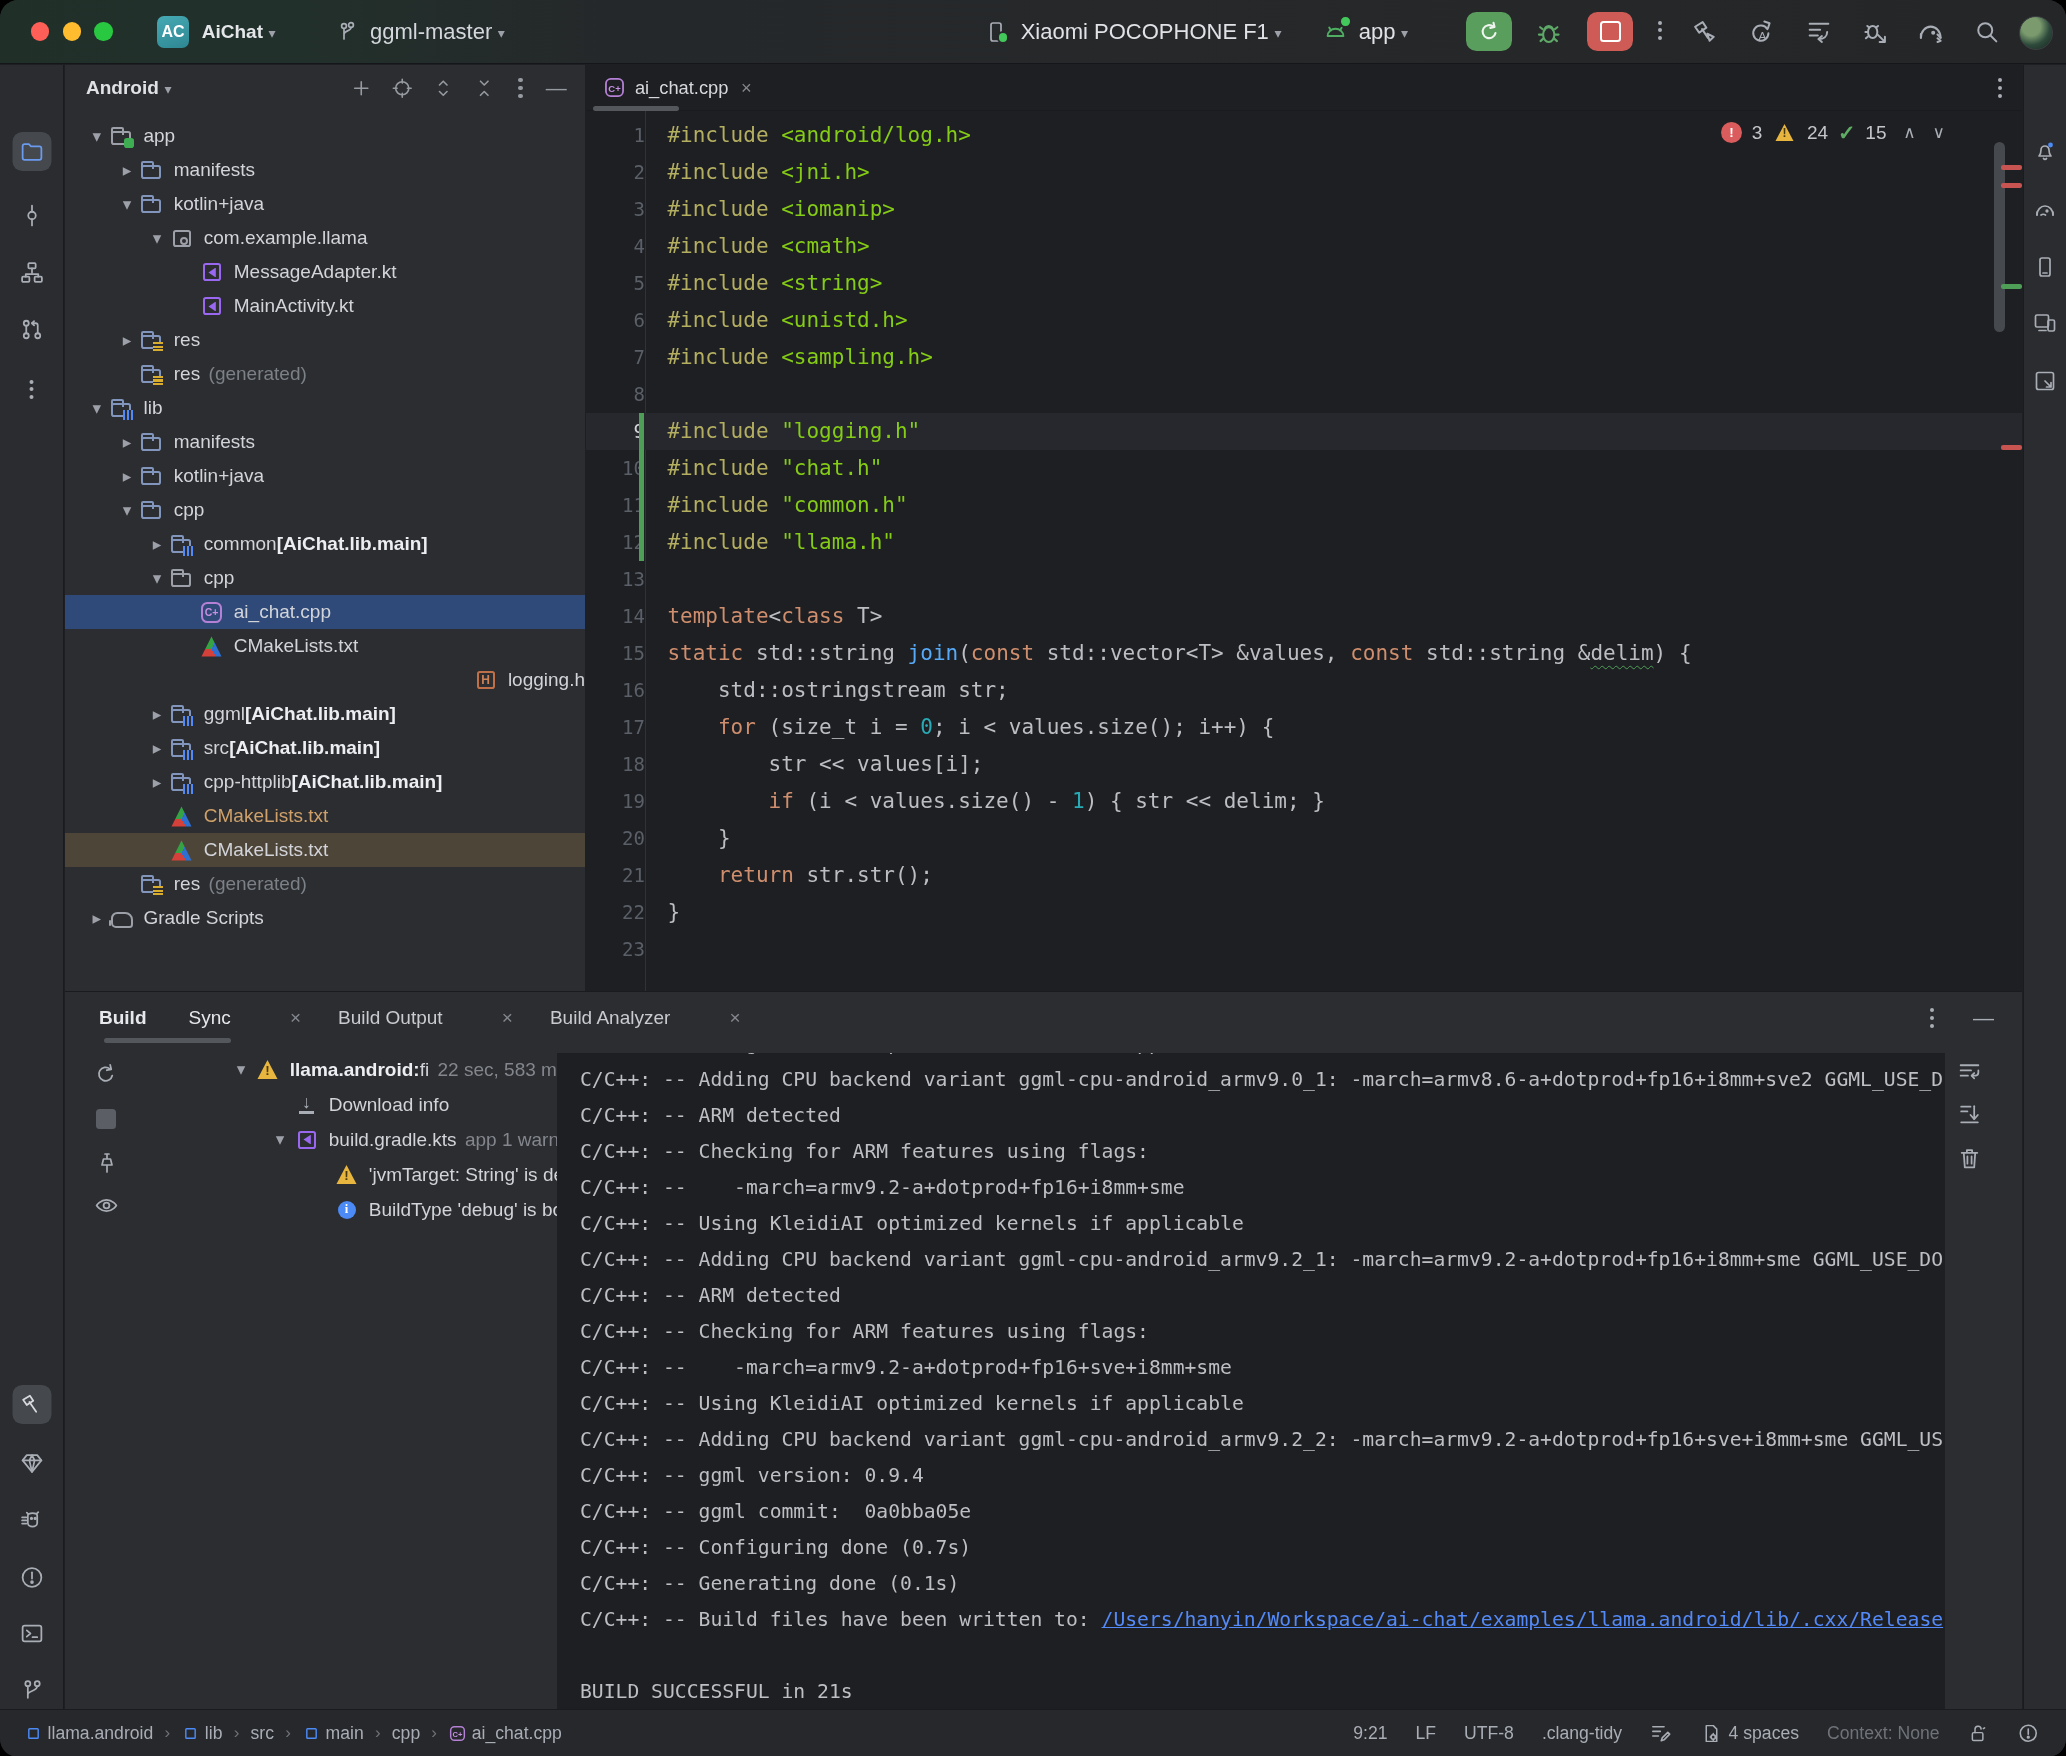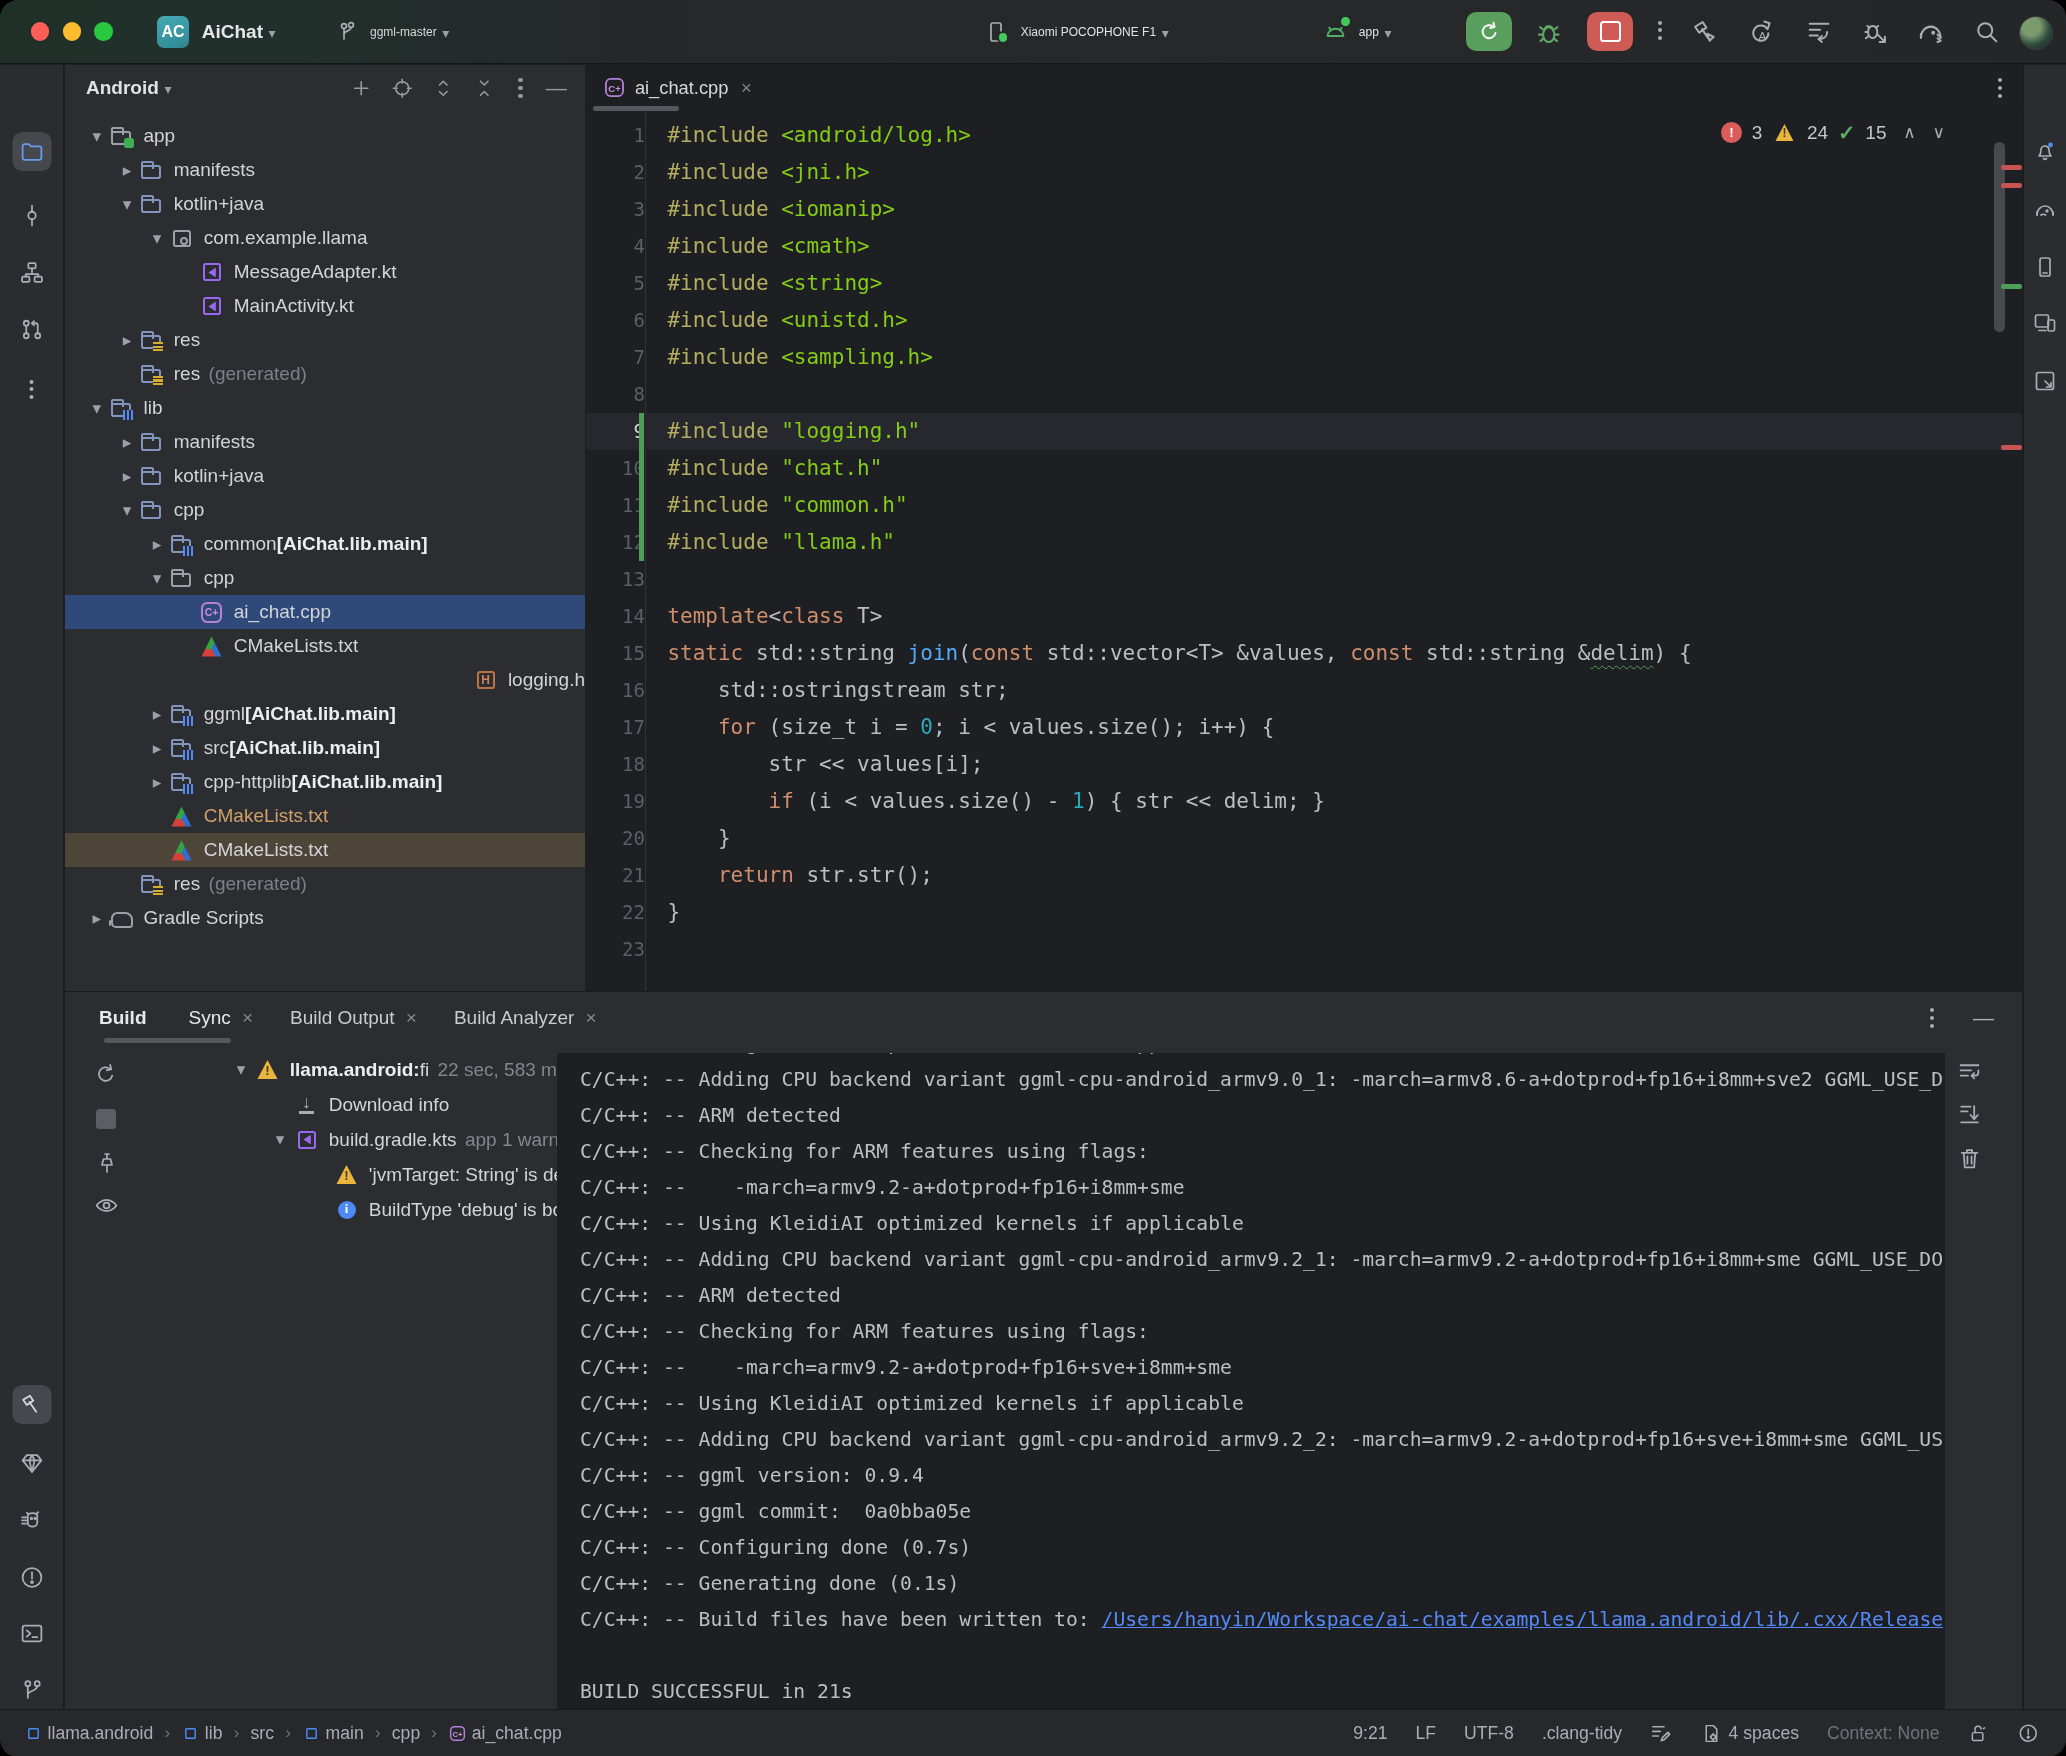--- a/index.html
+++ b/index.html
@@ -7,21 +7,21 @@
     overflow:hidden;font-family:"Liberation Sans",sans-serif;color:#bcbec4;-webkit-font-smoothing:antialiased;}
   svg.ic{stroke:#a9adb5;fill:none;stroke-width:1.7;stroke-linecap:round;stroke-linejoin:round;display:block;}
   
   #titlebar{position:absolute;top:0;left:0;right:0;height:63px;
     background:linear-gradient(90deg,#203029 0,#22302b 302px,#25282a 605px,#26282a 1125px,#242628 100%);
     border-bottom:1.4px solid #151619;display:flex;align-items:center;}
   .tl{width:18.3px;height:18.3px;border-radius:50%;margin-right:13.4px;}
   .badge{width:32px;height:32px;border-radius:7px;background:linear-gradient(160deg,#46aab4,#2e8793);
     color:#fff;font-weight:700;font-size:16px;display:flex;align-items:center;justify-content:center;}
   .tbtxt{font-size:19px;color:#e4e6ea;font-weight:600;}
-  .tbtxt2{font-size:12px;color:#d4d7dc;}
+  .tbtxt2{font-size:22px;color:#d4d7dc;}
   .chevd{font-size:14px;color:#9da0a8;margin:2.8px 4.2px 0 5.6px;}
   .grnDot{position:absolute;width:8.4px;height:8.4px;border-radius:50%;background:#43c95b;border:2.1px solid #26282a;}
   .runbtn{width:46px;height:39px;border-radius:10.5px;display:flex;align-items:center;justify-content:center;}
   .kebab i{display:block;width:4.2px;height:4.2px;border-radius:50%;background:#a9adb5;margin:3.5px auto;}
   
   #stripeL{position:absolute;left:0;top:65px;bottom:46px;width:63px;background:#2a2c2f;border-right:1.4px solid #1a1b1e;}
   #stripeR{position:absolute;right:0;top:65px;bottom:46px;width:42px;background:#2a2c2f;border-left:1.4px solid #1a1b1e;}
   .stripeIc{position:absolute;left:50%;transform:translateX(-50%);padding:7px;border-radius:9.8px;}
   .stripeIc.active{background:#45484d;}
   
@@ -86,21 +86,21 @@
   #inspect{position:absolute;right:77px;top:55px;display:flex;align-items:center;gap:9.8px;font-size:19px;color:#c3c5cb;}
   .errdot{width:21px;height:21px;border-radius:50%;background:#db5c5c;color:#fff;font-weight:800;font-size:13.4px;display:flex;align-items:center;justify-content:center;}
   .okchk{color:#5fad65;font-size:21px;font-weight:700;}
   .navchev{color:#a9adb5;font-size:17px;margin-left:7px;}
   .vthumb{position:absolute;right:17px;top:77px;width:11.2px;height:190px;border-radius:5.6px;background:#46494e;}
   .mark{position:absolute;right:0px;width:21px;height:4.9px;border-radius:2.1px;}
   
   #buildPanel{position:absolute;left:65px;top:991px;right:44px;height:720px;background:#2b2d30;border-top:1.4px solid #1a1b1e;}
   #btabs{position:absolute;left:0;right:0;top:0;height:52px;display:flex;align-items:center;font-size:19px;}
   #btabs .bttl{font-weight:700;color:#e6e8ec;margin:0 42px 0 34px;}
-  .btab{display:flex;align-items:center;margin-right:37px;color:#c9cbd1;}
+  .btab{display:flex;align-items:center;margin-right:37px;color:#c9cbd1;gap:48px;}
   .btab .x{margin-left:11.2px;color:#84878e;}
   .btabScroll{position:absolute;left:39px;top:46px;width:127px;height:4.9px;border-radius:2.8px;background:#54575c;}
   #bgutter{position:absolute;left:0;top:52px;bottom:0;width:98px;}
   #btree{position:absolute;left:162px;top:60px;width:330px;bottom:0;overflow:hidden;}
   .brow{height:35px;display:flex;align-items:center;font-size:19px;color:#d2d4da;white-space:nowrap;overflow:hidden;}
   .brow .chev{width:28px;text-align:center;color:#9da0a8;font-size:17px;flex:none;}
   .brow .lbl{margin-left:9.8px;}
   .brow b{color:#eceef2;}
   .brow .dim{color:#83868d;margin-left:8.4px;}
   #console{position:absolute;left:492px;top:61px;right:77px;bottom:0;background:#1e1f22;overflow:hidden;

